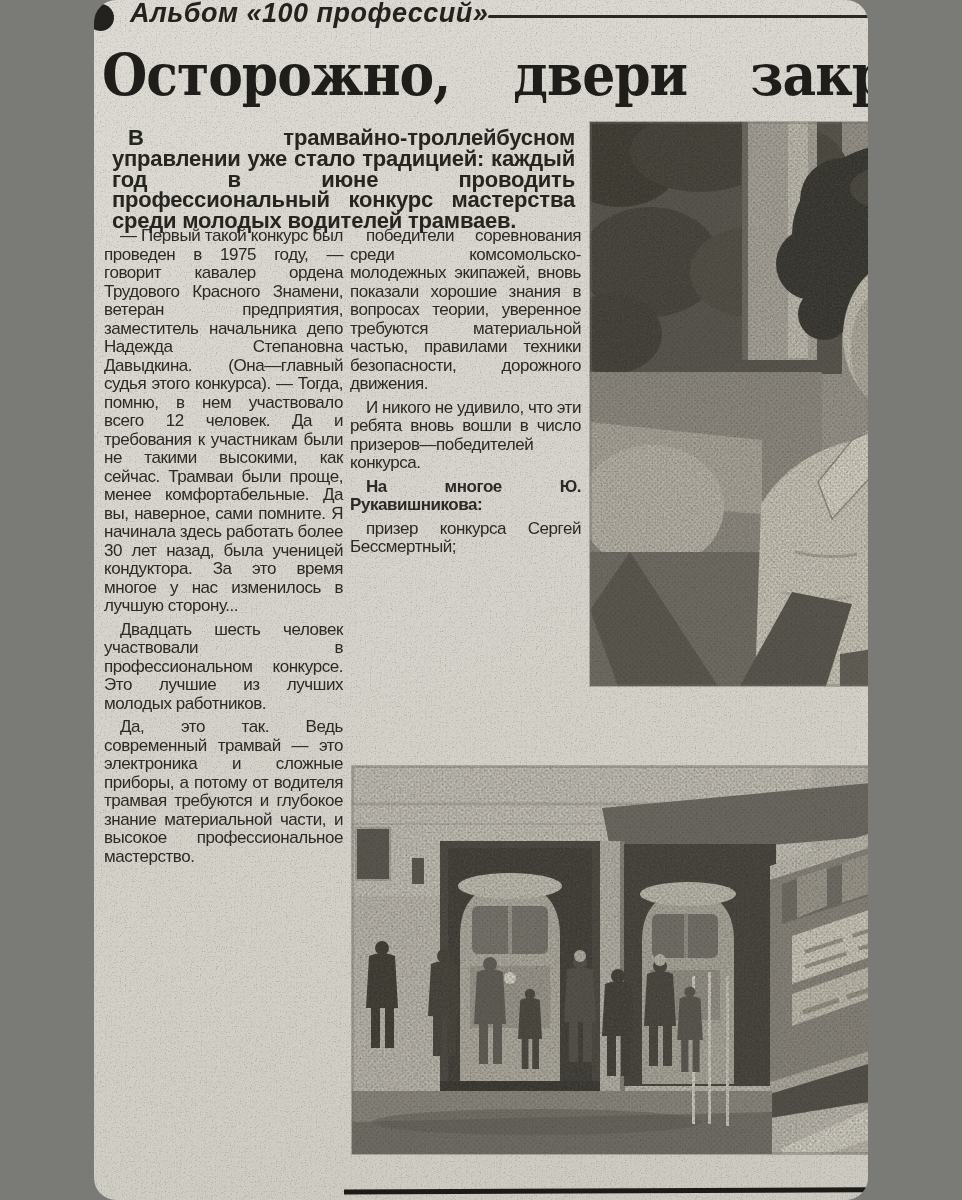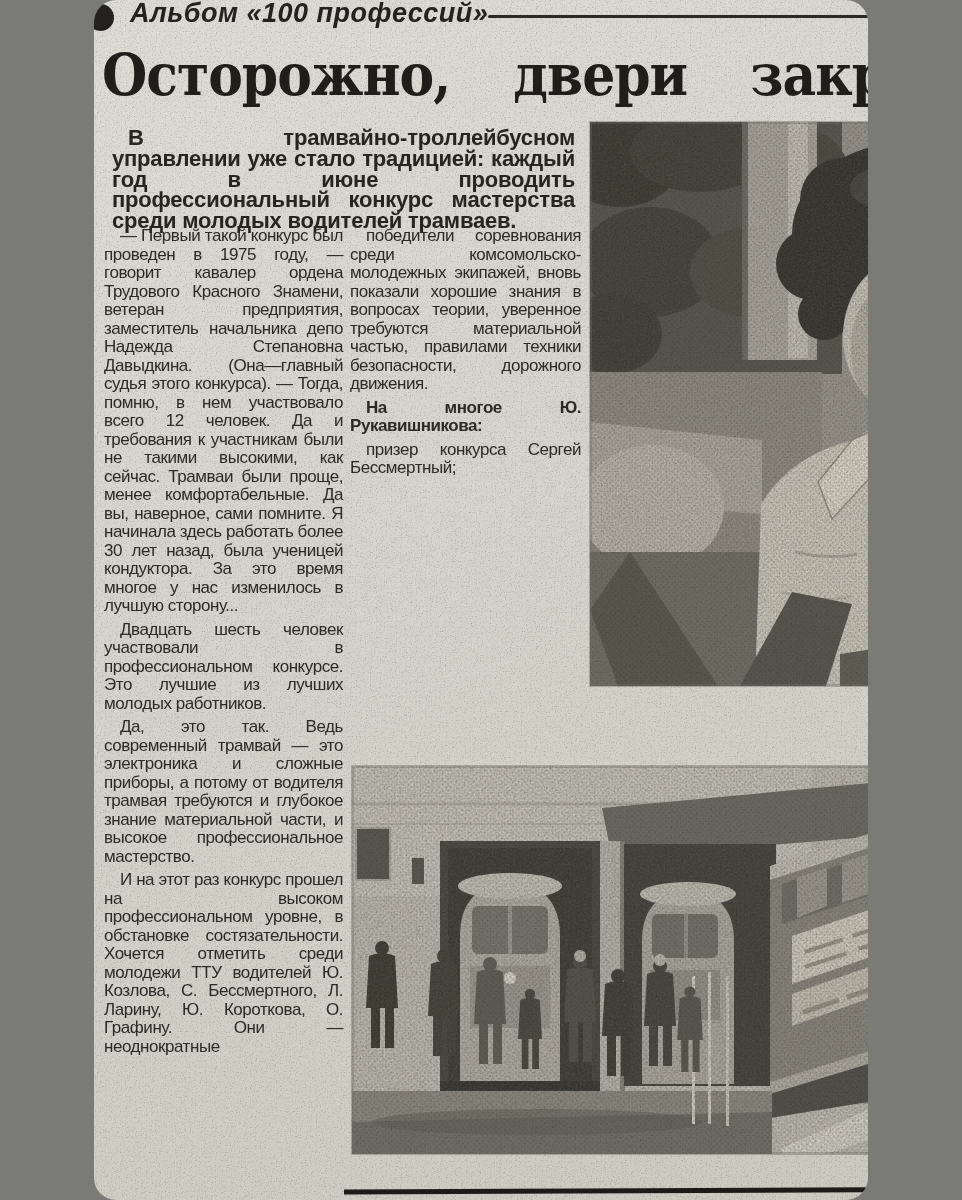--- a/index.html
+++ b/index.html
@@ -48,25 +48,25 @@
   <div class="rubric-rule"></div>
 
   <h1 class="headline">Осторожно, двери закрываются...</h1>
 
   <p class="lede">В трамвайно-троллейбусном управлении уже стало традицией: каждый год в июне проводить профессиональный конкурс мастерства среди молодых водителей трамваев.</p>
 
   <div class="col col1">
     <p>— Первый такой конкурс был проведен в 1975 году, — говорит кавалер ордена Трудового Красного Знамени, ветеран предприятия, заместитель начальника депо Надежда Степановна Давыдкина. (Она—главный судья этого конкурса). — Тогда, помню, в нем участвовало всего 12 человек. Да и требования к участникам были не такими высокими, как сейчас. Трамваи были проще, менее комфортабельные. Да вы, наверное, сами помните. Я начинала здесь работать более 30 лет назад, была ученицей кондуктора. За это время многое у нас изменилось в лучшую сторону...</p>
     <p>Двадцать шесть человек участвовали в профессиональном конкурсе. Это лучшие из лучших молодых работников.</p>
     <p>Да, это так. Ведь современный трамвай — это электроника и сложные приборы, а потому от водителя трамвая требуются и глубокое знание материальной части, и высокое профессиональное мастерство.</p>
-    <p>И на этот раз конкурс прошел на высоком профессиональном уровне, в обстановке состязательности. Хочется отметить среди молодежи ТТУ водителей Ю. Козлова, С. Бессмертного, Л. Ларину, Ю. Короткова, О. Графину. Они — неоднократные</p>
   </div>
 
   <div class="col col2">
     <p>победители соревнования среди комсомольско-молодежных экипажей, вновь показали хорошие знания в вопросах теории, уверенное требуются материальной частью, правилами техники безопасности, дорожного движения.</p>
+    <p>И никого не удивило, что эти ребята вновь вошли в число призеров—победителей конкурса.</p>
     <p class="caption-heading">На многое Ю. Рукавишникова:</p>
     <p>призер конкурса Сергей Бессмертный;</p>
   </div>
 
   <figure class="photo-portrait">
     <svg width="462" height="564" viewBox="0 0 462 564">
       <defs>
         <pattern id="ht1" patternUnits="userSpaceOnUse" width="4" height="4" patternTransform="rotate(45)">
           <circle cx="1.2" cy="1.2" r=".85" fill="#2e2c27" opacity=".22"></circle>
         </pattern>

